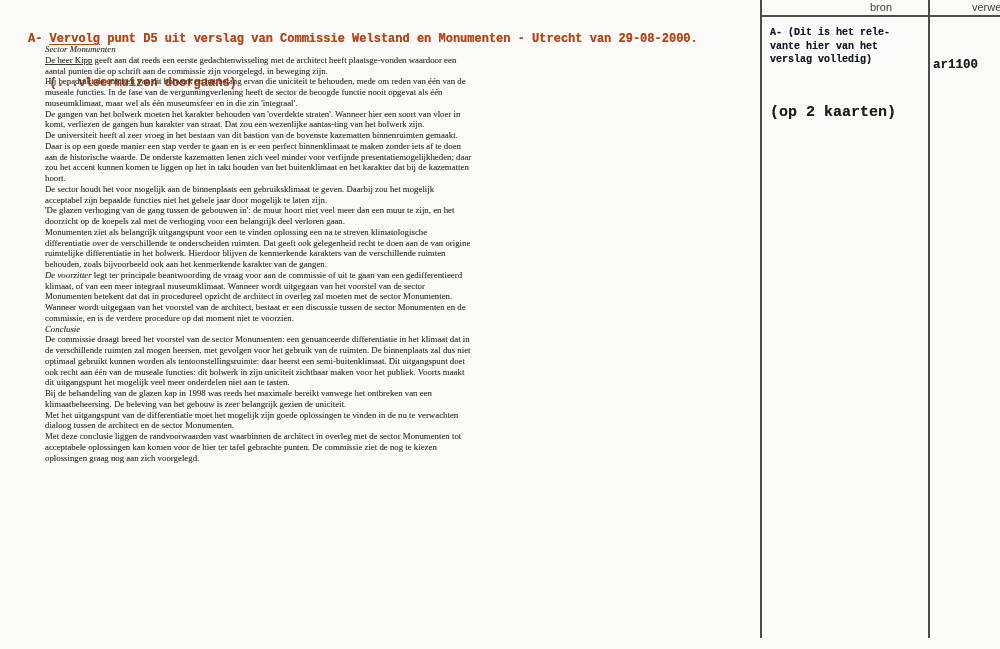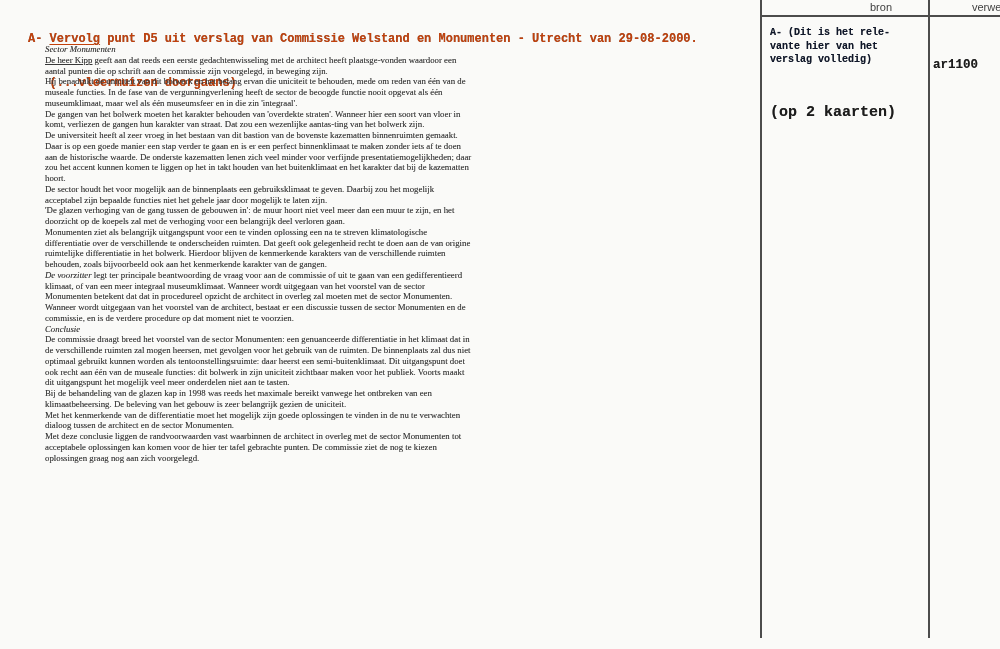--- a/index.html
+++ b/index.html
@@ -84,21 +84,21 @@
       <p>Hij benadrukt de uniciteit van dit bolwerk en het belang ervan die uniciteit te behouden, mede om reden van één van de museale functies. In de fase van de vergunningverlening heeft de sector de beoogde functie nooit opgevat als één museumklimaat, maar wel als één museumsfeer en in die zin 'integraal'.</p>
       <p>De gangen van het bolwerk moeten het karakter behouden van 'overdekte straten'. Wanneer hier een soort van vloer in komt, verliezen de gangen hun karakter van straat. Dat zou een wezenlijke aantas-ting van het bolwerk zijn.</p>
       <p>De universiteit heeft al zeer vroeg in het bestaan van dit bastion van de bovenste kazematten binnenruimten gemaakt. Daar is op een goede manier een stap verder te gaan en is er een perfect binnenklimaat te maken zonder iets af te doen aan de historische waarde. De onderste kazematten lenen zich veel minder voor verfijnde presentatiemogelijkheden; daar zou het accent kunnen komen te liggen op het in takt houden van het buitenklimaat en het karakter dat bij de kazematten hoort.</p>
       <p>De sector houdt het voor mogelijk aan de binnenplaats een gebruiksklimaat te geven. Daarbij zou het mogelijk acceptabel zijn bepaalde functies niet het gehele jaar door mogelijk te laten zijn.</p>
       <p>'De glazen verhoging van de gang tussen de gebouwen in': de muur hoort niet veel meer dan een muur te zijn, en het doorzicht op de koepels zal met de verhoging voor een belangrijk deel verloren gaan.</p>
       <p>Monumenten ziet als belangrijk uitgangspunt voor een te vinden oplossing een na te streven klimatologische differentiatie over de verschillende te onderscheiden ruimten. Dat geeft ook gelegenheid recht te doen aan de van origine ruimtelijke differentiatie in het bolwerk. Hierdoor blijven de kenmerkende karakters van de verschillende ruimten behouden, zoals bijvoorbeeld ook aan het kenmerkende karakter van de gangen.</p>
       <p><span class="italic">De voorzitter</span> legt ter principale beantwoording de vraag voor aan de commissie of uit te gaan van een gedifferentieerd klimaat, of van een meer integraal museumklimaat. Wanneer wordt uitgegaan van het voorstel van de sector Monumenten betekent dat dat in procedureel opzicht de architect in overleg zal moeten met de sector Monumenten. Wanneer wordt uitgegaan van het voorstel van de architect, bestaat er een discussie tussen de sector Monumenten en de commissie, en is de verdere procedure op dat moment niet te voorzien.</p>
       <p class="italic-heading">Conclusie</p>
       <p>De commissie draagt breed het voorstel van de sector Monumenten: een genuanceerde differentiatie in het klimaat dat in de verschillende ruimten zal mogen heersen, met gevolgen voor het gebruik van de ruimten. De binnenplaats zal dus niet optimaal gebruikt kunnen worden als tentoonstellingsruimte: daar heerst een semi-buitenklimaat. Dit uitgangspunt doet ook recht aan één van de museale functies: dit bolwerk in zijn uniciteit zichtbaar maken voor het publiek. Voorts maakt dit uitgangspunt het mogelijk veel meer onderdelen niet aan te tasten.</p>
       <p>Bij de behandeling van de glazen kap in 1998 was reeds het maximale bereikt vanwege het ontbreken van een klimaatbeheersing. De beleving van het gebouw is zeer belangrijk gezien de uniciteit.</p>
-      <p>Met het kenmerkende van de differentiatie moet het mogelijk zijn goede oplossingen te vinden in de nu te verwachten dialoog tussen de architect en de sector Monumenten.</p>
+      <p>Met het uitgangspunt van de differentiatie moet het mogelijk zijn goede oplossingen te vinden in de nu te verwachten dialoog tussen de architect en de sector Monumenten.</p>
       <p>Met deze conclusie liggen de randvoorwaarden vast waarbinnen de architect in overleg met de sector Monumenten tot acceptabele oplossingen kan komen voor de hier ter tafel gebrachte punten. De commissie ziet de nog te kiezen oplossingen graag nog aan zich voorgelegd.</p>
     </div>
 
   <div class="vline vline1"></div>
   <div class="vline vline2"></div>
   <div class="hline"></div>
 
   <div class="colhead colhead-bron">bron</div>
   <div class="colhead colhead-verwerkt">verwerkt</div>
 

